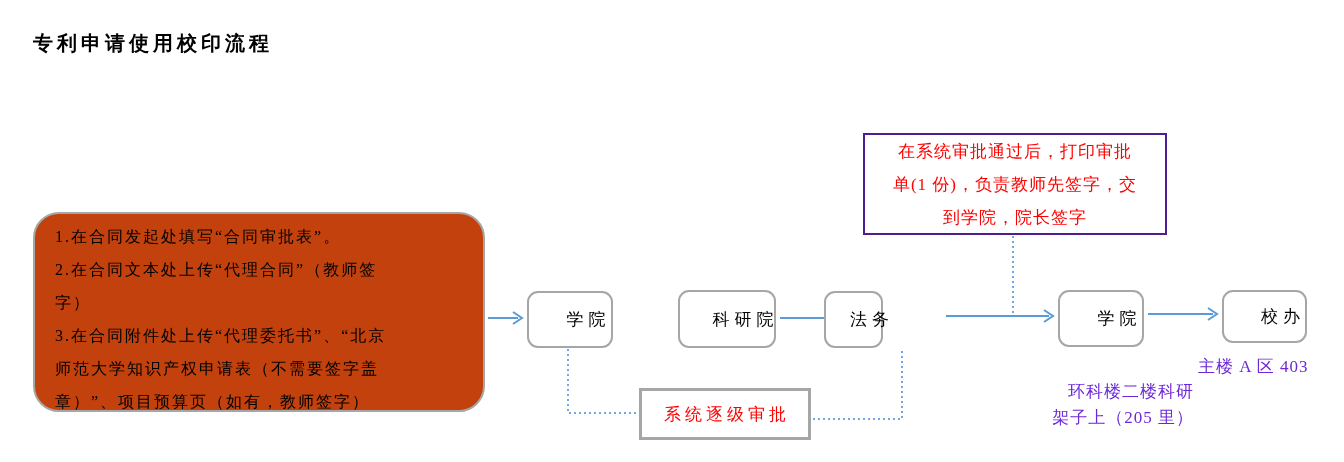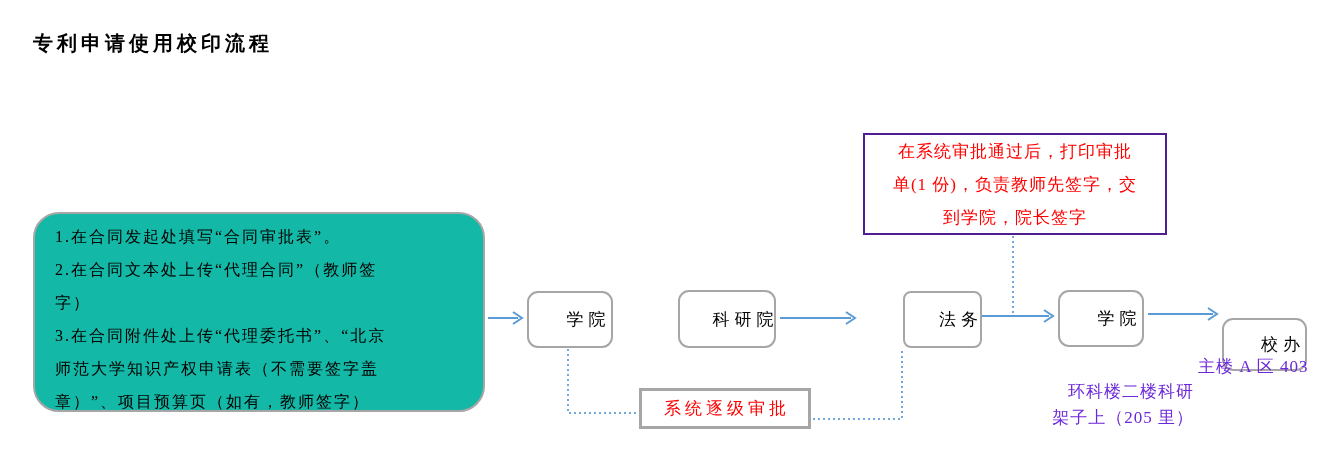--- a/index.html
+++ b/index.html
@@ -26,21 +26,21 @@
     font-size: 17px;
     letter-spacing: 2px;
     white-space: nowrap;
   }
   .instructions-box {
     position: absolute;
     left: 33px; top: 212px;
     width: 452px; height: 200px;
     border: 2px solid #A6A6A6;
     border-radius: 26px;
-    background: #14b8a6;
+    background: #c2410c;
     box-sizing: border-box;
   }
   .instructions-text {
     position: absolute;
     left: 20px; top: 6px;
     font-size: 16px;
     line-height: 33px;
     letter-spacing: 2px;
     white-space: pre;
   }
@@ -54,23 +54,23 @@
     align-items: center;
     justify-content: center;
     font-size: 17px;
     letter-spacing: 5px;
     text-indent: 5px;
     white-space: nowrap;
     padding-left: 32px;
   }
   .step-1 { left: 527px; top: 291px; width: 86px; height: 57px; }
   .step-2 { left: 678px; top: 290px; width: 98px; height: 58px; }
-  .step-3 { left: 903px; top: 291px; width: 79px; height: 57px; border-radius: 8px; }
+  .step-3 { left: 824px; top: 291px; width: 59px; height: 57px; }
   .step-4 { left: 1058px; top: 290px; width: 86px; height: 57px; }
-  .step-5 { left: 1222px; top: 290px; width: 85px; height: 53px; margin-top: 28px; }
+  .step-5 { left: 1222px; top: 290px; width: 85px; height: 53px; }
   .print-note-box {
     position: absolute;
     left: 863px; top: 133px;
     width: 304px; height: 102px;
     border: 2px solid #4c1d95;
     background: #ffffff;
     box-sizing: border-box;
     display: flex;
     align-items: center;
     justify-content: center;
@@ -79,21 +79,21 @@
     color: #FF0000;
     font-size: 17px;
     line-height: 33px;
     letter-spacing: 1px;
     text-align: center;
     white-space: pre-line;
   }
   .system-approval-box {
     position: absolute;
     left: 639px; top: 388px;
-    width: 172px; height: 41px;
+    width: 172px; height: 52px;
     border: 3px solid #A6A6A6;
     background: #ffffff;
     box-sizing: border-box;
     display: flex;
     align-items: center;
     justify-content: center;
     color: #FF0000;
     font-size: 17px;
     letter-spacing: 4px;
     text-indent: 4px;

